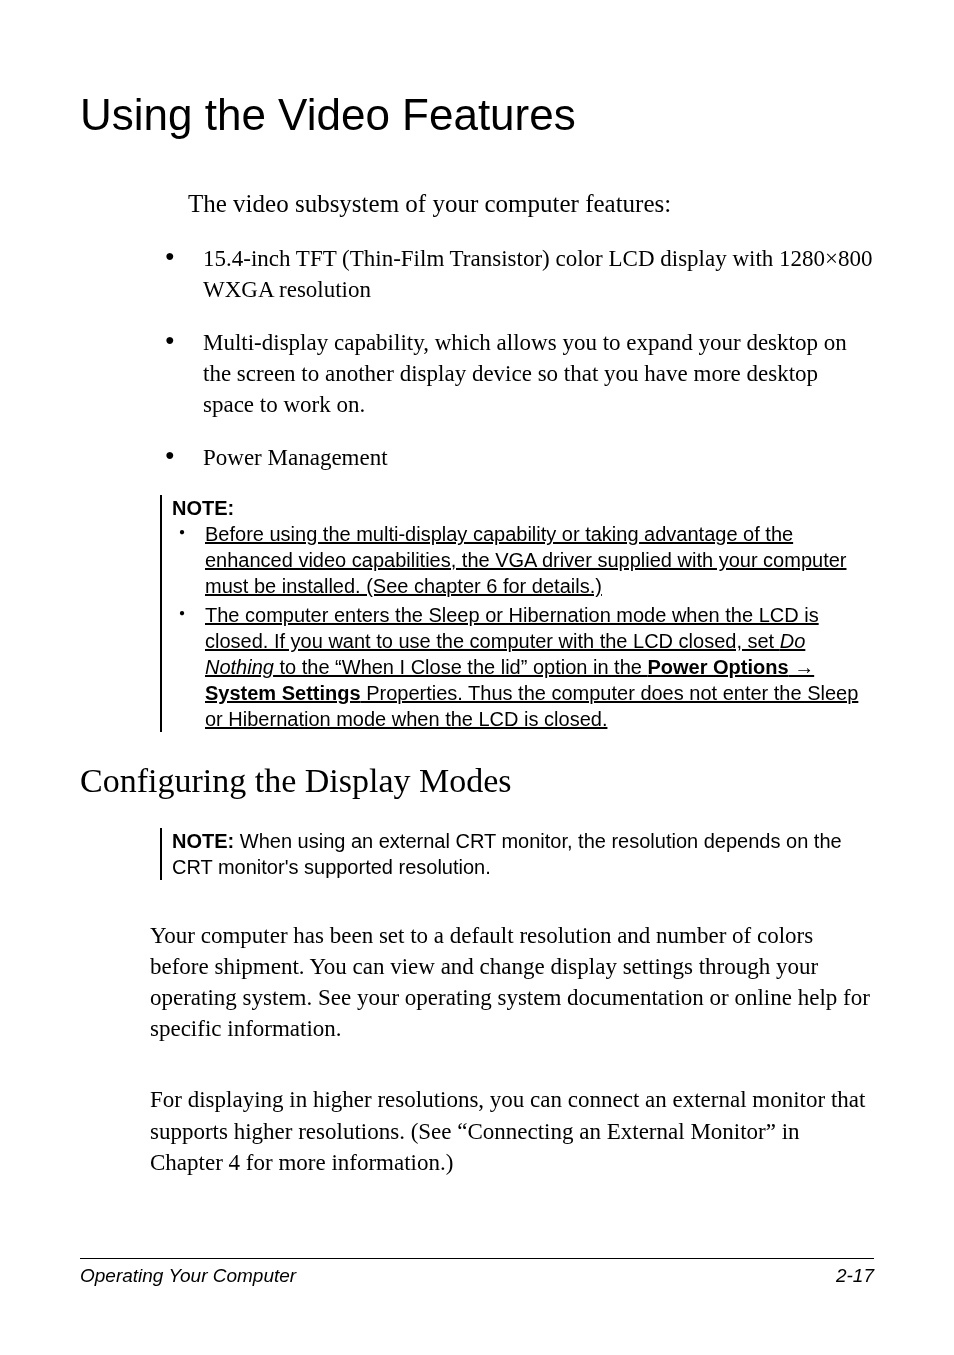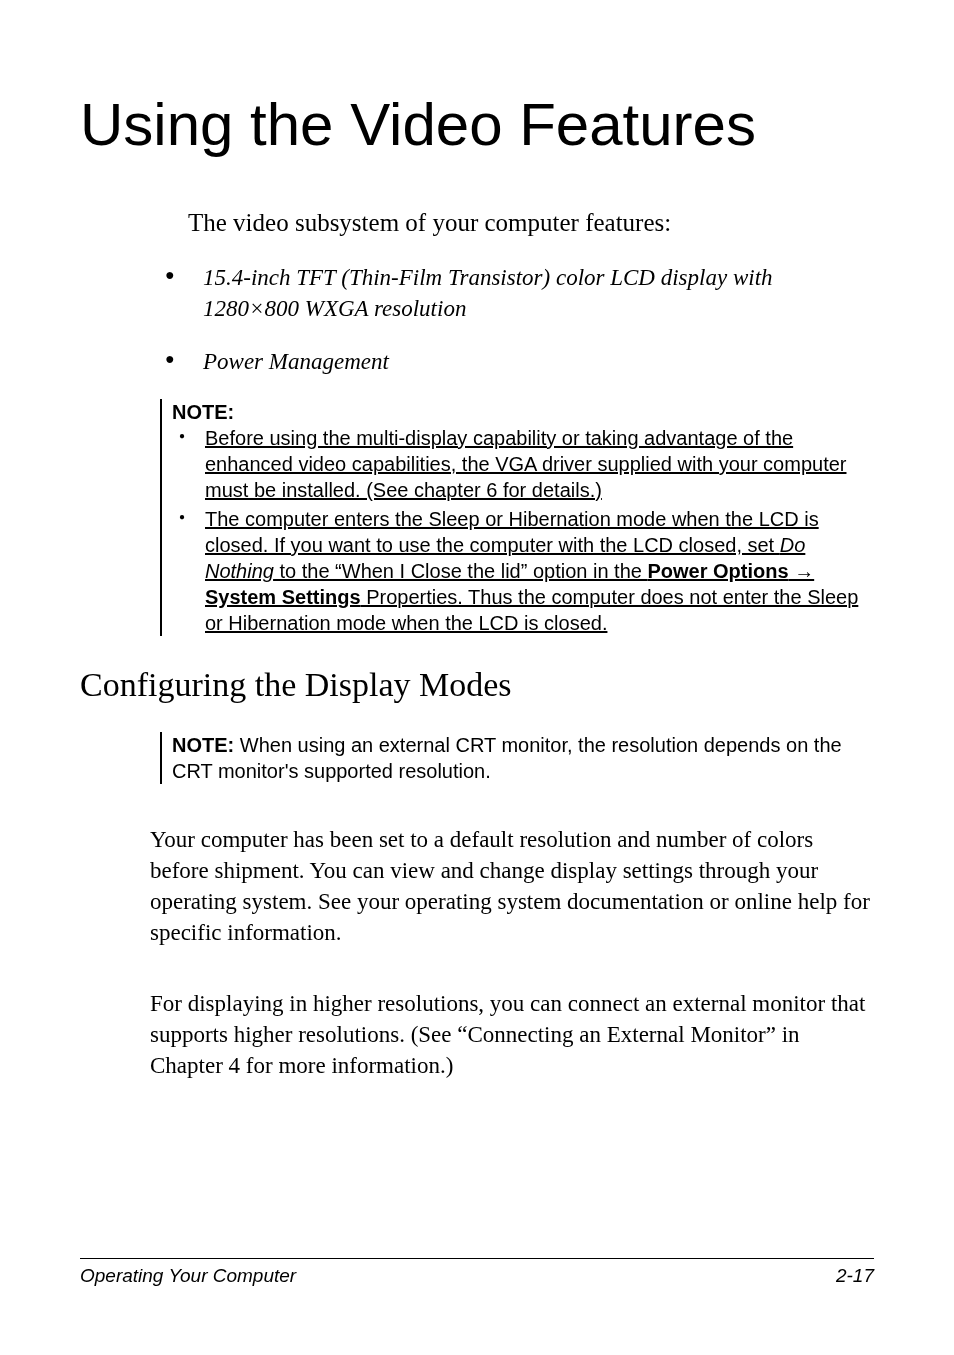--- a/index.html
+++ b/index.html
@@ -11,33 +11,32 @@
       width: 954px;
       height: 1355px;
       background: #fff;
       font-family: "Times New Roman", Times, serif;
       color: #000;
       padding: 90px 80px 60px 80px;
       position: relative;
     }
     .title {
       font-family: Arial, Helvetica, sans-serif;
-      font-size: 60px;
+      font-size: 44px;
       font-weight: 400;
       margin-bottom: 50px;
     }
     .intro {
       font-size: 25px;
       margin-left: 108px;
       margin-bottom: 25px;
     }
     .bullet-list {
       margin-left: 85px;
       list-style: none;
-      font-style: italic;
     }
     .bullet-list li {
       font-size: 23px;
       line-height: 1.35;
       margin-bottom: 22px;
       position: relative;
       padding-left: 38px;
     }
     .bullet-list li::before {
       content: "●";
@@ -123,20 +122,21 @@
   </style>
 </head>
 <body>
 
 <h1 class="title">Using the Video Features</h1>
 
 <p class="intro">The video subsystem of your computer features:</p>
 
 <ul class="bullet-list">
   <li>15.4-inch TFT (Thin-Film Transistor) color LCD display with 1280×800 WXGA resolution</li>
+  <li>Multi-display capability, which allows you to expand your desktop on the screen to another display device so that you have more desktop space to work on.</li>
   <li>Power Management</li>
 </ul>
 
 <div class="note-block">
   <div class="note-title">NOTE:</div>
   <ul class="note-sublist">
     <li>Before using the multi-display capability or taking advantage of the enhanced video capabilities, the VGA driver supplied with your computer must be installed. (See chapter 6 for details.)</li>
     <li>
       <span>The computer enters the Sleep or Hibernation mode when the LCD is closed. If you want to use the computer with the LCD closed, set </span><span class="italic">Do Nothing</span><span> to the “When I Close the lid” option in the </span><span class="bold">Power Options</span><span class="arrow"> → </span><span class="bold">System Settings</span><span> Properties. Thus the computer does not enter the Sleep or Hibernation mode when the LCD is closed.</span>
     </li>

